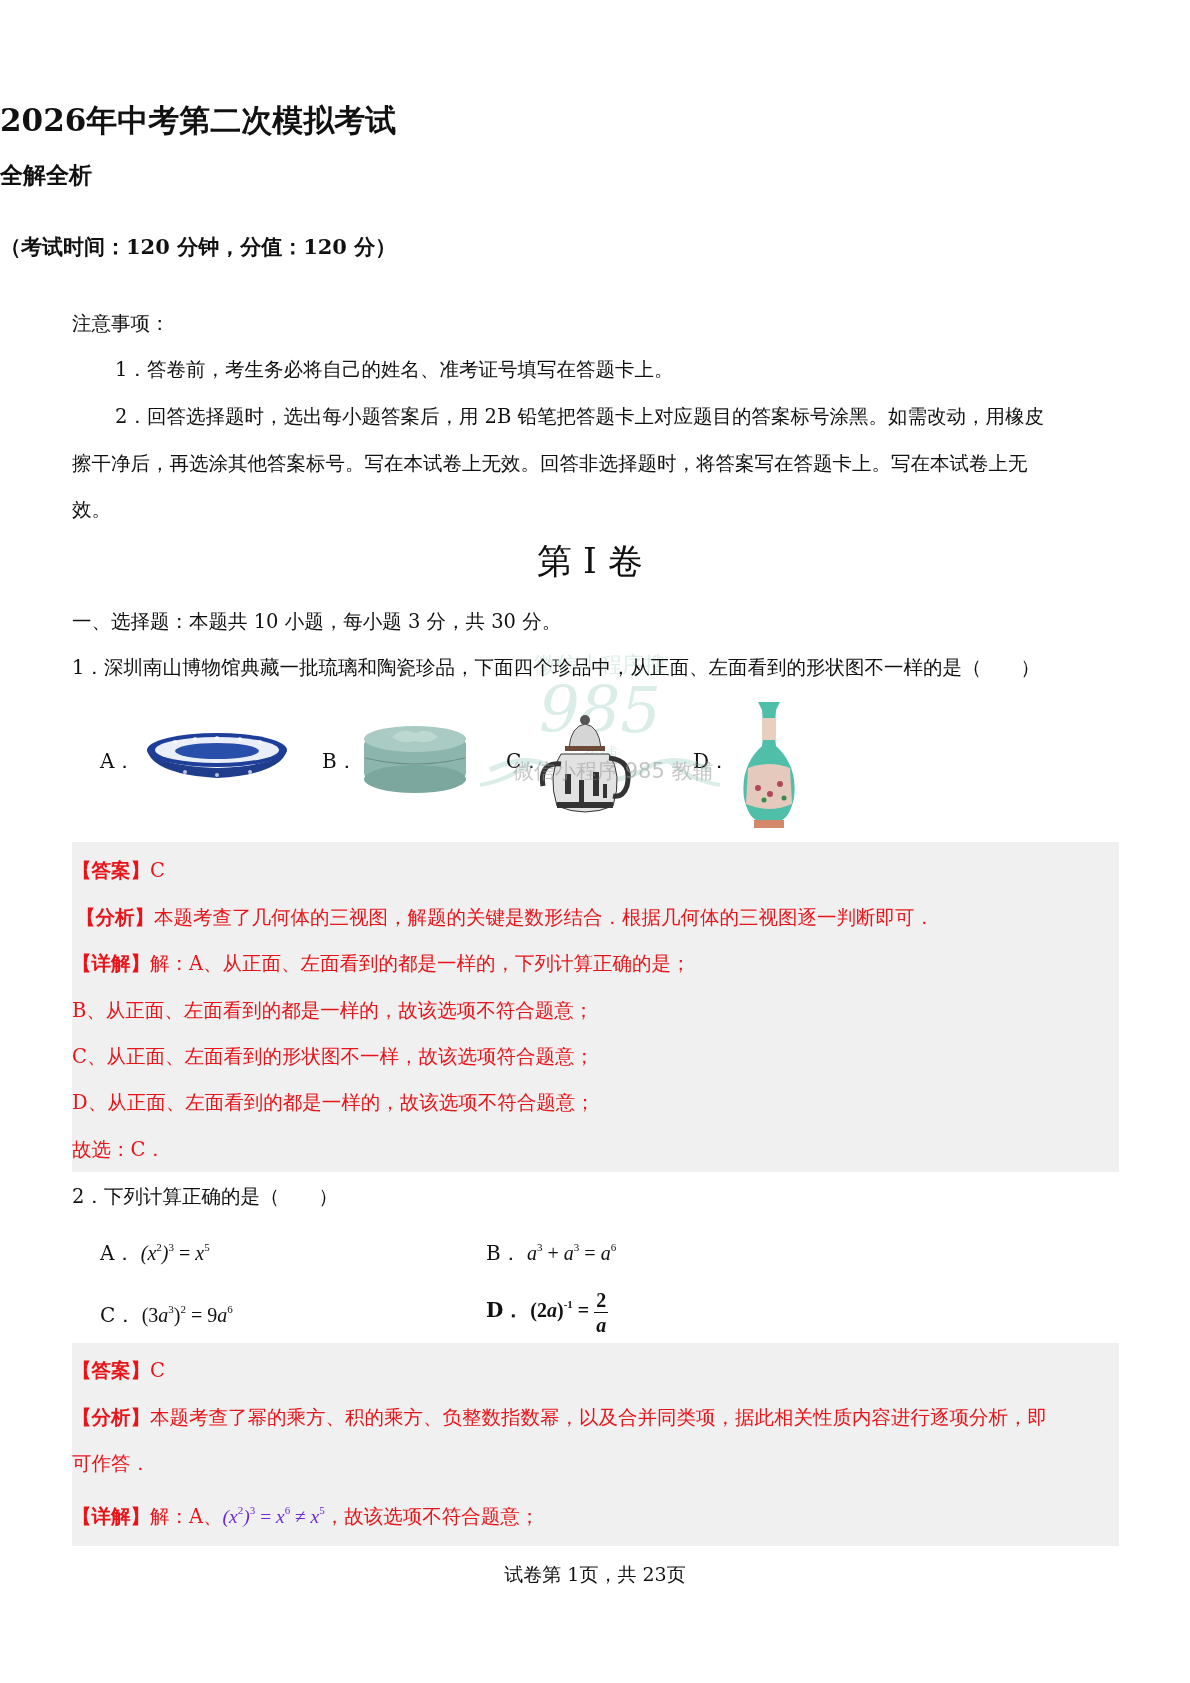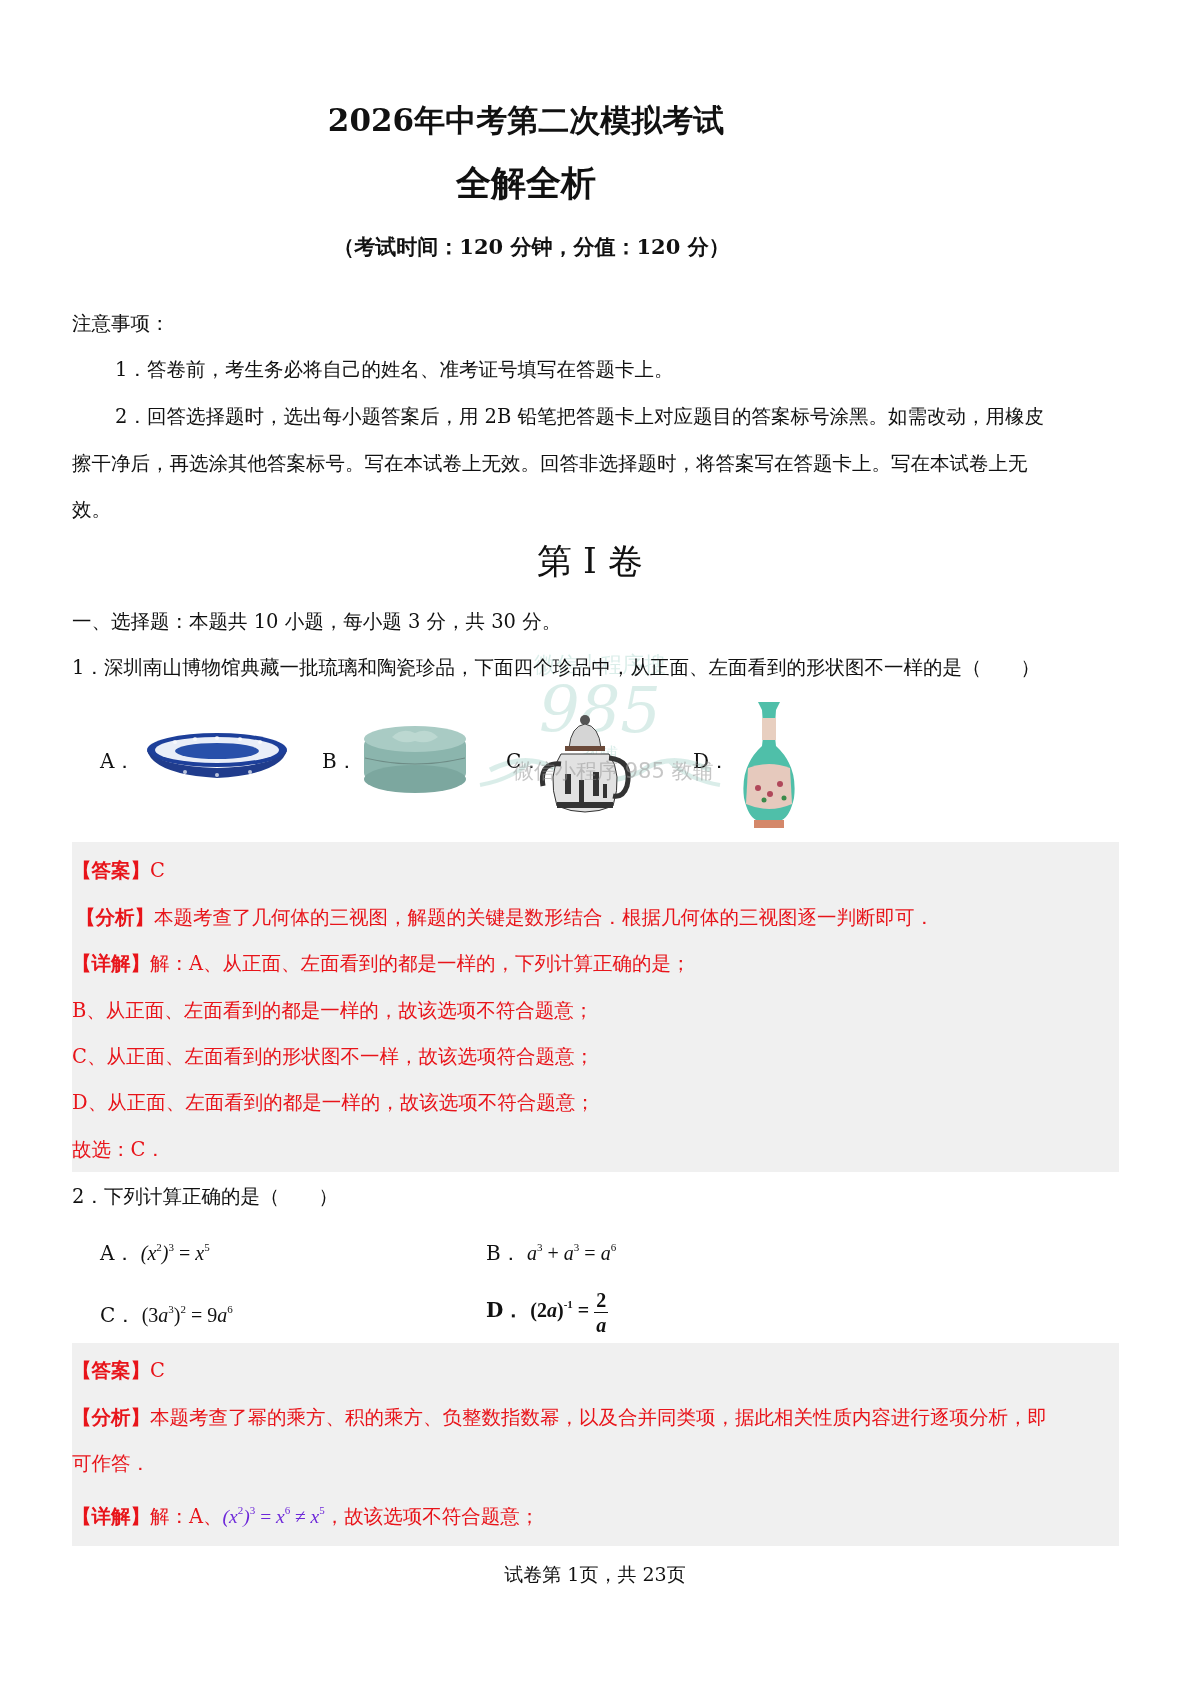--- a/index.html
+++ b/index.html
@@ -1,21 +1,21 @@
 <!DOCTYPE html>
 <html><head>
 <meta charset="utf-8">
 <style>
   * { margin: 0; padding: 0; box-sizing: border-box; }
   html, body { width: 1190px; height: 1683px; background: #ffffff; overflow: hidden; }
   body { position: relative; font-family: "DejaVu Serif", "Liberation Serif", serif; color: #111; }
   .abs { position: absolute; white-space: nowrap; }
-  .title { left: 16px; width: 1020px; text-align: center; font-weight: bold; }
+  .title { left: 0; width: 1020px; font-weight: bold; }
   .t1 { top: 100px; font-size: 31px; }
-  .t2 { top: 160px; font-size: 35px; }
+  .t2 { top: 160px; font-size: 23px; }
   .t3 { top: 233px; font-size: 21px; }
   .body-text { font-size: 19.5px; left: 72px; }
   .notice-head { top: 310px; }
   .n1 { top: 356px; left: 115px; }
   .n2 { top: 403px; left: 115px; }
   .n3 { top: 450px; }
   .n4 { top: 496px; }
   .juan { top: 538px; left: 0; width: 1180px; text-align: center; font-size: 35px; }
   .sec { top: 608px; }
   .q1 { top: 654px; }
@@ -33,21 +33,21 @@
   .wm-text { position: absolute; color: #999; font-family: "DejaVu Sans", sans-serif; font-size: 21px; opacity: 0.55; margin-left: 23px; }
   .frac { display: inline-block; vertical-align: middle; text-align: center; font-style: italic; }
   .frac .num { display: block; border-bottom: 1.3px solid #111; padding: 0 2px; line-height: 24px; font-style: normal; }
   .frac .den { display: block; line-height: 24px; }
 </style>
 </head>
 <body>
 
 <div class="abs title t1">2026年中考第二次模拟考试</div>
 <div class="abs title t2">全解全析</div>
-<div class="abs title t3" style="font-weight:bold;padding-left:11px;">（考试时间：120 分钟，分值：120 分）</div>
+<div class="abs title t3" style="font-weight:bold;">（考试时间：120 分钟，分值：120 分）</div>
 
 <div class="abs body-text notice-head">注意事项：</div>
 <div class="abs body-text n1">1．答卷前，考生务必将自己的姓名、准考证号填写在答题卡上。</div>
 <div class="abs body-text n2">2．回答选择题时，选出每小题答案后，用 2B 铅笔把答题卡上对应题目的答案标号涂黑。如需改动，用橡皮</div>
 <div class="abs body-text n3">擦干净后，再选涂其他答案标号。写在本试卷上无效。回答非选择题时，将答案写在答题卡上。写在本试卷上无</div>
 <div class="abs body-text n4">效。</div>
 
 <div class="abs juan">第 I 卷</div>
 
 <div class="abs body-text sec">一、选择题：本题共 10 小题，每小题 3 分，共 30 分。</div>

